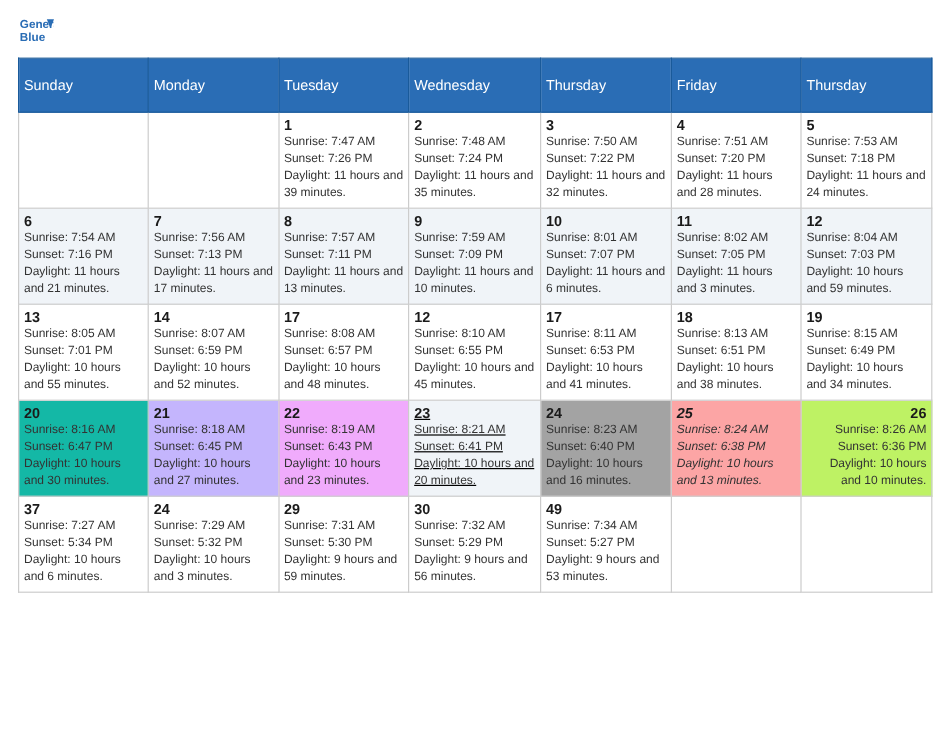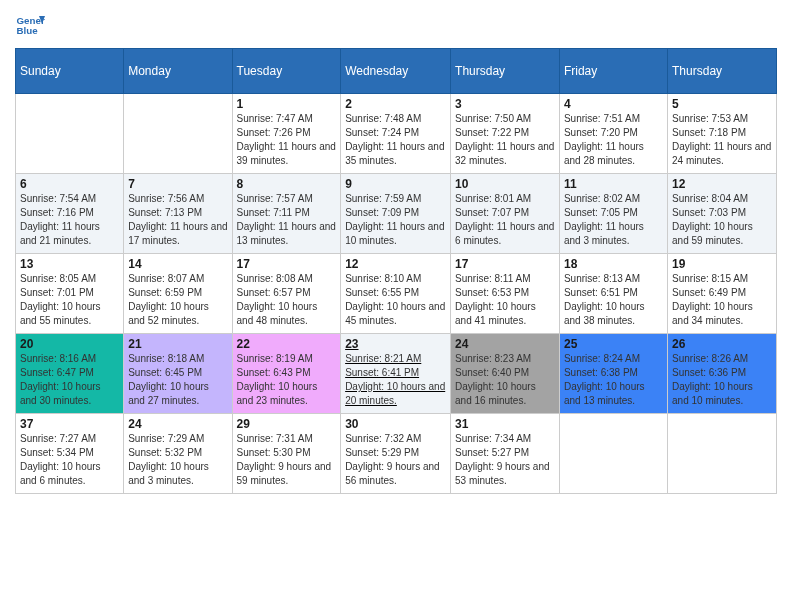--- a/index.html
+++ b/index.html
@@ -217,25 +217,25 @@
             <div class="day-info">Sunrise: 8:19 AM<br>Sunset: 6:43 PM<br>Daylight: 10 hours and 23 minutes.</div>
           </td>
           <td style="background: rgb(240, 244, 248); text-decoration: underline;">
             <span class="day-num">23</span>
             <div class="day-info">Sunrise: 8:21 AM<br>Sunset: 6:41 PM<br>Daylight: 10 hours and 20 minutes.</div>
           </td>
           <td style="background: #a3a3a3;">
             <span class="day-num">24</span>
             <div class="day-info">Sunrise: 8:23 AM<br>Sunset: 6:40 PM<br>Daylight: 10 hours and 16 minutes.</div>
           </td>
-          <td style="background: #3b82f6;">
+          <td style="background: #fca5a5; font-style: italic;">
             <span class="day-num">25</span>
             <div class="day-info">Sunrise: 8:24 AM<br>Sunset: 6:38 PM<br>Daylight: 10 hours and 13 minutes.</div>
           </td>
-          <td style="background: #3b82f6;">
+          <td style="background: #bef264; text-align: right;">
             <span class="day-num">26</span>
             <div class="day-info">Sunrise: 8:26 AM<br>Sunset: 6:36 PM<br>Daylight: 10 hours and 10 minutes.</div>
           </td>
         </tr>
         <tr>
           <td>
             <span class="day-num">37</span>
             <div class="day-info">Sunrise: 7:27 AM<br>Sunset: 5:34 PM<br>Daylight: 10 hours and 6 minutes.</div>
           </td>
           <td>
@@ -244,21 +244,21 @@
           </td>
           <td>
             <span class="day-num">29</span>
             <div class="day-info">Sunrise: 7:31 AM<br>Sunset: 5:30 PM<br>Daylight: 9 hours and 59 minutes.</div>
           </td>
           <td>
             <span class="day-num">30</span>
             <div class="day-info">Sunrise: 7:32 AM<br>Sunset: 5:29 PM<br>Daylight: 9 hours and 56 minutes.</div>
           </td>
           <td>
-            <span class="day-num">31</span>
+            <span class="day-num">49</span>
             <div class="day-info">Sunrise: 7:34 AM<br>Sunset: 5:27 PM<br>Daylight: 9 hours and 53 minutes.</div>
           </td>
           <td class="empty-cell"></td>
           <td class="empty-cell"></td>
         </tr>
       </tbody>
   </table>
 </div>
 
 </body></html>

